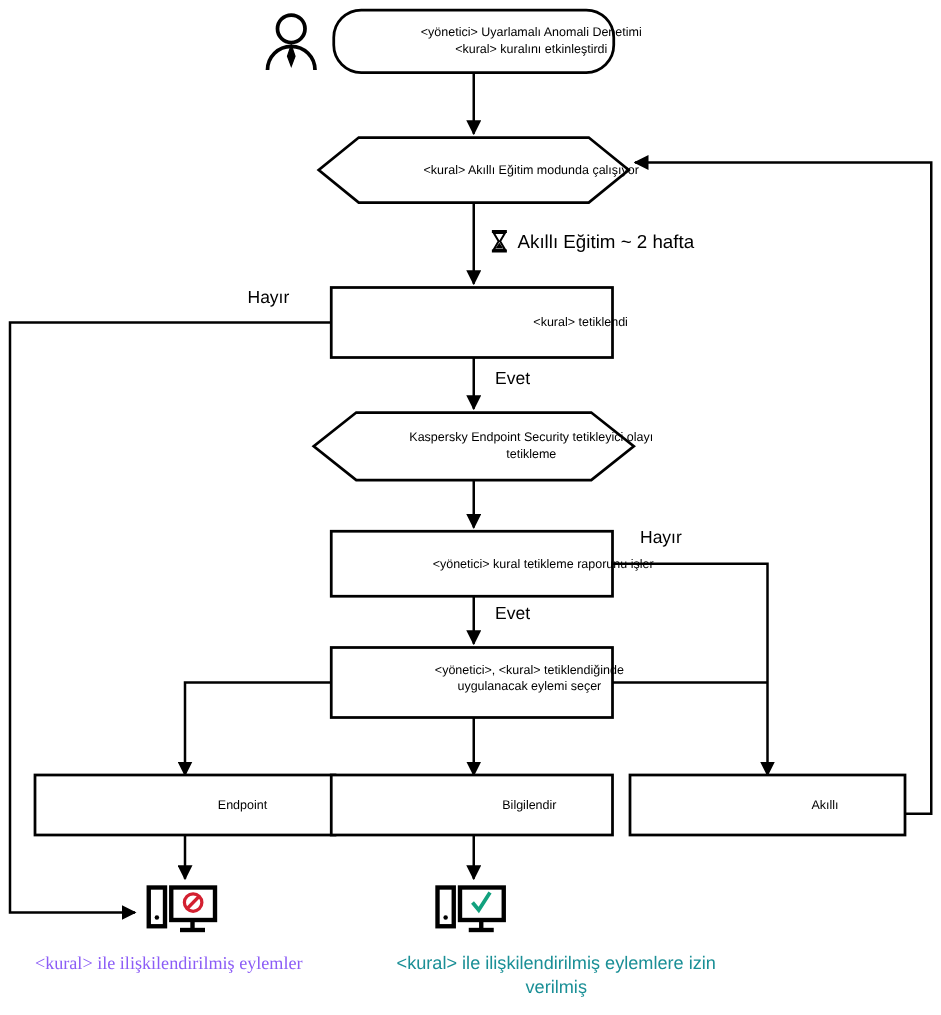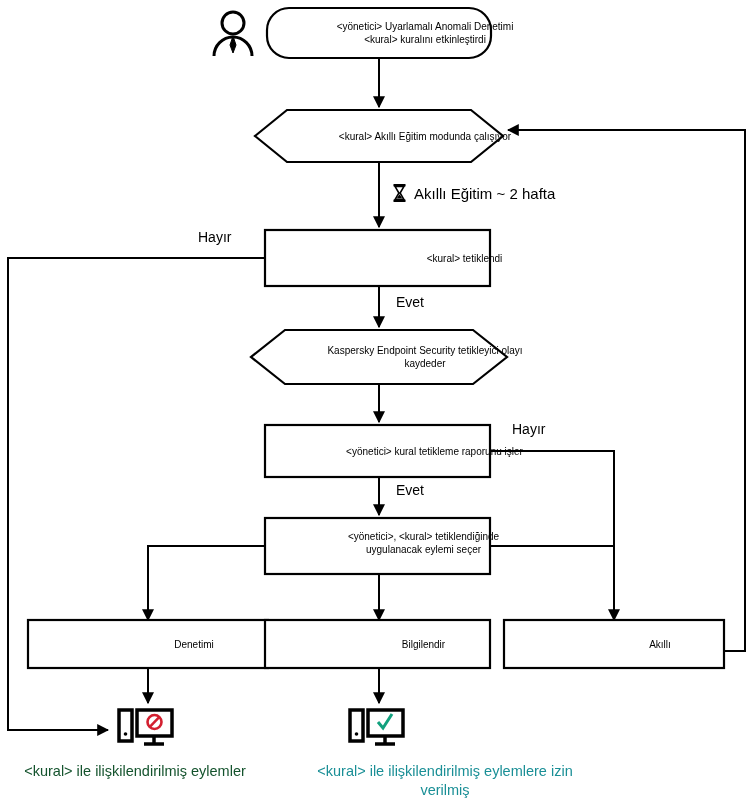--- a/index.html
+++ b/index.html
@@ -51,21 +51,21 @@
     font-size: 15px;
     color: #000000;
     white-space: nowrap;
   }
   .caption {
     position: absolute;
     text-align: center;
     font-size: 14.5px;
     line-height: 19px;
   }
-  .cap-blocked { color: #14532d; }
+  .cap-blocked { color: #8b5cf6; font-family: Liberation Serif, serif; }
   .cap-allowed { color: #1a8f96; }
 </style>
 </head>
 <body>
 
 <div id="flow-root">
 
   <svg id="flow-svg" viewBox="0 0 753 812">
     <defs>
       <marker id="arrow" viewBox="0 0 10 10" refX="9" refY="5" markerWidth="6" markerHeight="6" orient="auto-start-reverse">
@@ -155,37 +155,37 @@
     <div>&lt;kural&gt; Akıllı Eğitim modunda çalışıyor</div>
   </div>
 
   <div class="node-label" style="left:265px; top:230px; width:225px; height:56px;padding-left:41px;">
     <div>&lt;kural&gt; tetiklendi</div>
   </div>
 
   <div class="node-label" style="left:251px; top:330px; width:256px; height:54px;">
     <div>
       <div>Kaspersky Endpoint Security tetikleyici olayı</div>
-      <div>kaydeder</div>
+      <div>tetikleme</div>
     </div>
   </div>
 
   <div class="node-label" style="left:265px; top:425px; width:247px; height:52px;">
     <div>&lt;yönetici&gt; kural tetikleme raporunu işler</div>
   </div>
 
   <div class="node-label" style="left:265px; top:518px; width:225px; height:49px;">
     <div>
       <div>&lt;yönetici&gt;, &lt;kural&gt; tetiklendiğinde</div>
       <div>uygulanacak eylemi seçer</div>
     </div>
   </div>
 
   <div class="node-label" style="left:28px; top:620px; width:240px; height:48px;">
-    <div>Denetimi</div>
+    <div>Endpoint</div>
   </div>
 
   <div class="node-label" style="left:265px; top:620px; width:225px; height:48px;">
     <div>Bilgilendir</div>
   </div>
 
   <div class="node-label" style="left:504px; top:620px; width:220px; height:48px;">
     <div>Akıllı</div>
   </div>
 

